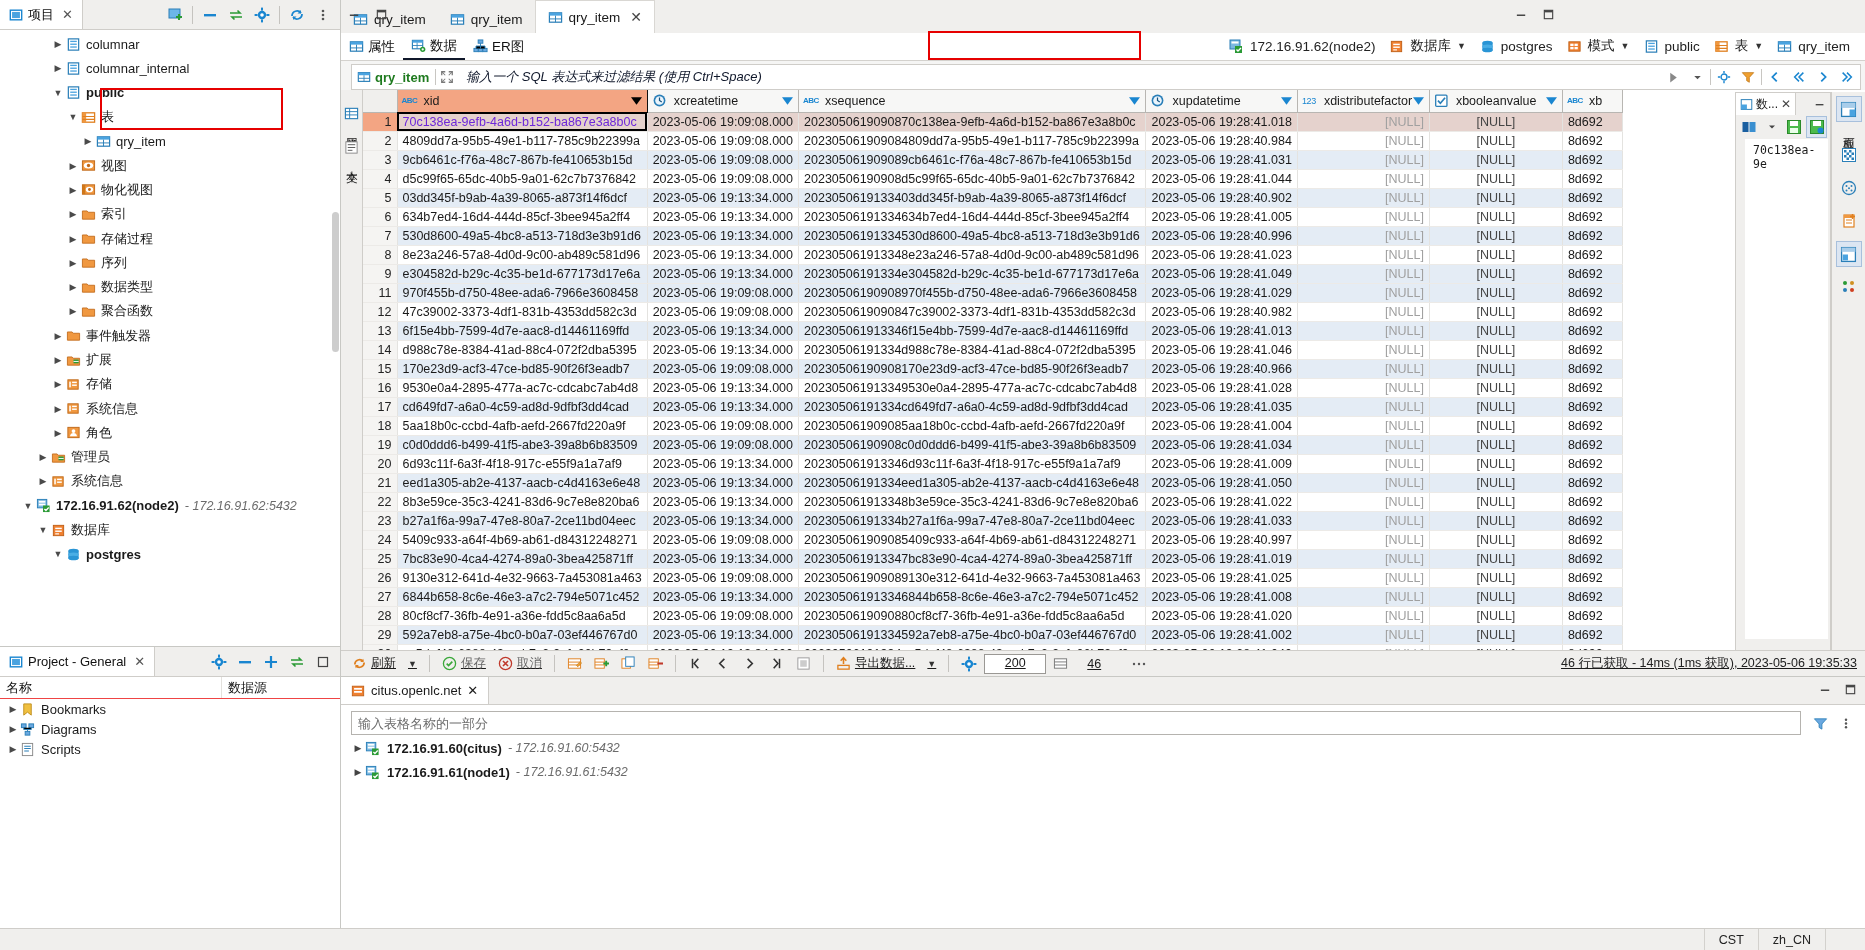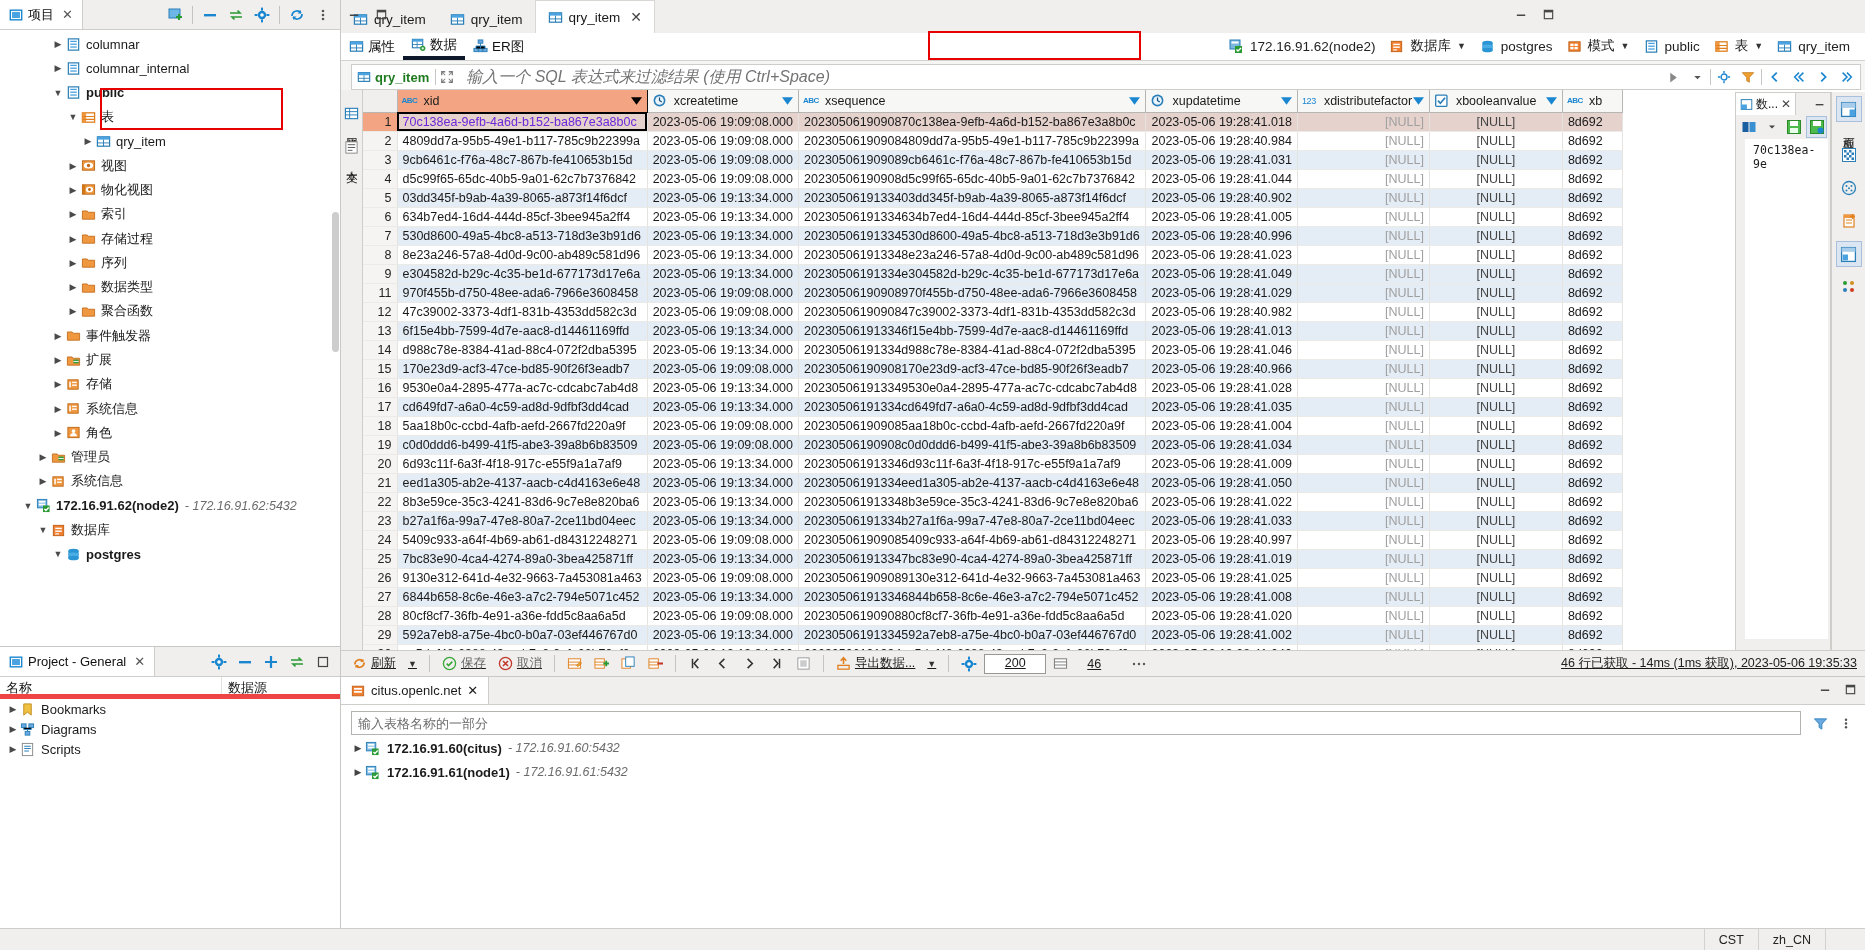--- a/index.html
+++ b/index.html
@@ -57,21 +57,21 @@
     background: transparent;
   }
   .vscroll .thumb { position: absolute; left: 0; width: 7px; background: #cdcdcd; border-radius: 4px; }
 
   
   #project-panel {
     position: absolute; left: 0; top: 646px; width: 341px; height: 304px;
     background: #fff; border-right: 1px solid #c8c8c4; border-top: 1px solid #c8c8c4;
   }
   .proj-header {
-    display: flex; height: 22px; background: #fff; border-bottom: 5px solid #ef4444;
+    display: flex; height: 22px; background: #fff; border-bottom: 1px solid #ef4444;
     font-size: 13px; color: #111;
   }
   .proj-header .c1 { width: 222px; padding: 2px 0 0 6px; border-right: 1px solid #e3e1dd; }
   .proj-header .c2 { padding: 2px 0 0 6px; }
   .proj-row { display: flex; align-items: center; height: 20px; padding-left: 6px; font-size: 13px; }
   .proj-row .arrow { width: 14px; }
 
   
   #editor { position: absolute; left: 341px; top: 0; right: 0; height: 676px; background: #f5f5f4; }
 
@@ -80,39 +80,39 @@
     display: flex; align-items: center; gap: 6px; height: 27px; padding: 0 12px;
     font-size: 13.5px; color: #1a1a1a; background: transparent;
   }
   .ed-tab.active { background: #fff; height: 33px; border-top: 1px solid #d9d7d3; border-left: 1px solid #d9d7d3; border-right: 1px solid #d9d7d3; }
   .ed-tab .tab-close { font-size: 14px; color: #444; margin-left: 4px; }
 
   #ed-min { position: absolute; right: 8px; top: 8px; display: flex; gap: 12px; color: #333; }
 
   #sub-tabs { height: 28px; background: #fff; display: flex; align-items: stretch; border-bottom: 1px solid #d4d2ce; }
   .sub-tab { display: flex; align-items: center; gap: 4px; padding: 0 8px; font-size: 13.5px; color: #111; }
-  .sub-tab.active { border-bottom: 4px solid #0f172a; background: #fff; }
+  .sub-tab.active { border-bottom: 2px solid #0f172a; background: #fff; }
 
   
   #conn-bar {
     position: absolute; left: 341px; top: 30px; right: 0; height: 32px;
     display: flex; align-items: center; justify-content: flex-end; gap: 0;
     padding-right: 8px; background: transparent; pointer-events: none;
   }
   .conn-item { display: flex; align-items: center; gap: 6px; padding: 0 7px; font-size: 13.5px; color: #222; }
   .caret { font-size: 9px; color: #333; }
 
   
   #filter-bar {
     height: 26px; background: #fff; display: flex; align-items: center;
     margin: 3px 4px 0 10px; border: 1px solid #cfcdc9;
   }
   #filter-bar .fb-tablabel { display:flex; align-items:center; gap:4px; padding: 0 6px 0 5px; color: #1e7a1e; font-weight: bold; font-size: 13px; }
   #filter-bar .fb-sep { width:1px; height:16px; background:#c8c6c2; }
-  #filter-bar .fb-input { flex: 1; padding-left: 8px; color: #737373; font-style: italic; font-size: 16px; }
+  #filter-bar .fb-input { flex: 1; padding-left: 8px; color: #0f172a; font-style: italic; font-size: 13px; }
   #filter-bar .fb-icons { display: flex; align-items: center; gap: 2px; padding-right: 2px; }
   .fb-btn { width: 22px; height: 22px; display: flex; align-items: center; justify-content: center; }
 
   
   #grid-wrap { position: absolute; left: 341px; top: 90px; right: 0; height: 586px; display: flex; }
   #grid-left-rail {
     width: 22px; background: #f0efed; border-right: 1px solid #cfcdc9; flex: 0 0 22px;
     display: flex; flex-direction: column; align-items: center; padding-top: 16px; gap: 5px;
   }
   .rail-txt { writing-mode: vertical-rl; font-size: 11.5px; color: #222; letter-spacing: 0px; }

